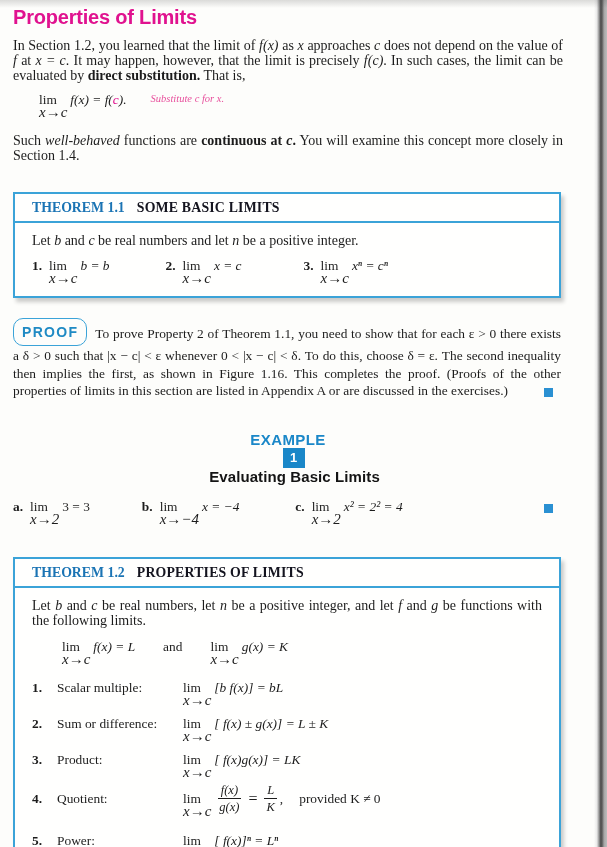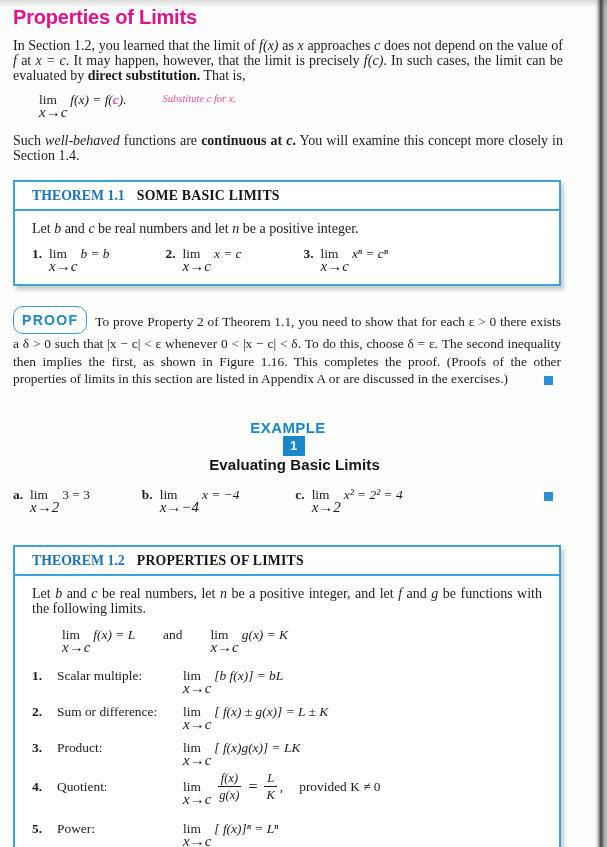--- a/index.html
+++ b/index.html
@@ -37,26 +37,26 @@
   .pink { color:#e0128f; }
 
   
   .lim { display:inline-block; text-align:left; vertical-align:top; margin-right:3px; }
   .lim .lw { display:block; font-size:13.4px; line-height:15px; font-style:normal; }
   .lim .ls { display:block; font-size:15px; line-height:10px; font-style:italic; }
   .mtext { display:inline-block; vertical-align:top; font-size:13.4px; line-height:15px; }
 
   .eqline { margin:9px 0 0 26px; height:30px; white-space:nowrap; }
   .eq-note {
-    display:inline-block; vertical-align:top; margin-left:36px;
+    display:inline-block; vertical-align:top; margin-left:24px;
     font-size:10.5px; line-height:14px; font-style:italic; color:#e8509d;
   }
 
   .thm-box {
-    margin-top:17px; width:548px; background:#fffffe;
+    margin-top:29px; width:548px; background:#fffffe;
     border:2px solid #3ba3d8;
     box-shadow:3px 4px 4px rgba(0,0,0,.20);
   }
   .thm-head {
     padding:6px 0 5px 17px; border-bottom:2px solid #3ba3d8;
     font-weight:bold; font-size:13.8px;
   }
   .thm-label { color:#1b74b4; margin-right:12px; }
   .thm-title { color:#14141f; letter-spacing:.2px; }
   .thm-body { padding:10px 17px 13px;border-radius:23px; }

